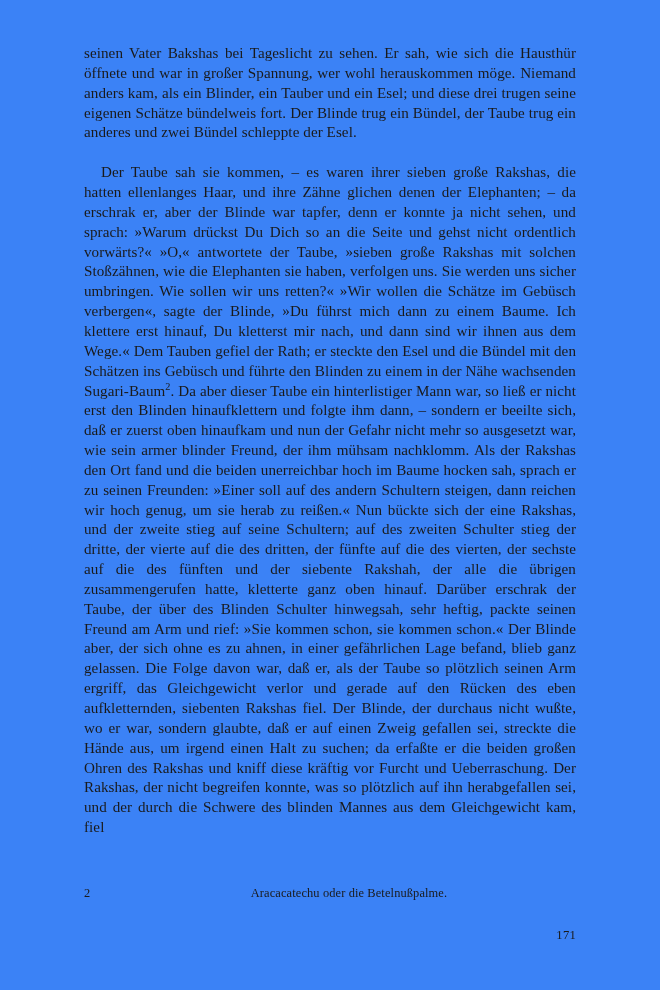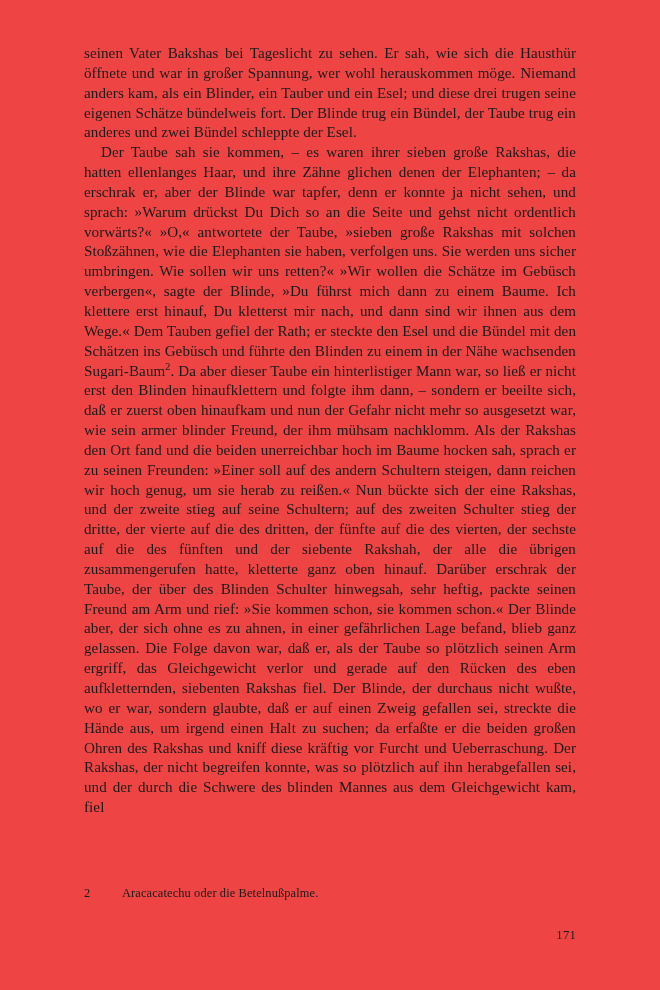--- a/index.html
+++ b/index.html
@@ -12,21 +12,21 @@
     height: 990px;
     overflow: hidden;
     font-family: "Liberation Serif", "DejaVu Serif", serif;
     color: #1a1a1a;
   }
   .page {
     position: relative;
     width: 660px;
     height: 990px;
     box-sizing: border-box;
-    background: #ef4444;
+    background: #3b82f6;
   }
   .text-block {
     position: absolute;
     left: 84px;
     top: 44px;
     width: 492px;
   }
   p.para {
     margin: 0;
     text-align: justify;
@@ -35,20 +35,21 @@
     line-height: 19.85px;
     hyphens: manual;
     -webkit-hyphens: manual;
     letter-spacing: 0.005em;
   }
   p.para.indent {
     text-indent: 17px;
   }
   p.para:last-of-type {
     text-align: justify;
+    margin-top: 20px;
   }
   sup.fn-ref {
     font-size: 0.68em;
     vertical-align: super;
     line-height: 0;
   }
   .footnote-area {
     position: absolute;
     left: 84px;
     top: 885px;
@@ -60,20 +61,21 @@
     display: flex;
     align-items: baseline;
   }
   .footnote-num {
     width: 38px;
     flex: 0 0 38px;
   }
   .footnote-text {
     flex: 1 1 auto;
     letter-spacing: 0.01em;
+    text-align: center;
   }
   .folio {
     position: absolute;
     right: 84px;
     top: 928px;
     font-size: 12.6px;
     text-align: center;
     letter-spacing: 0.02em;
   }
 </style>

